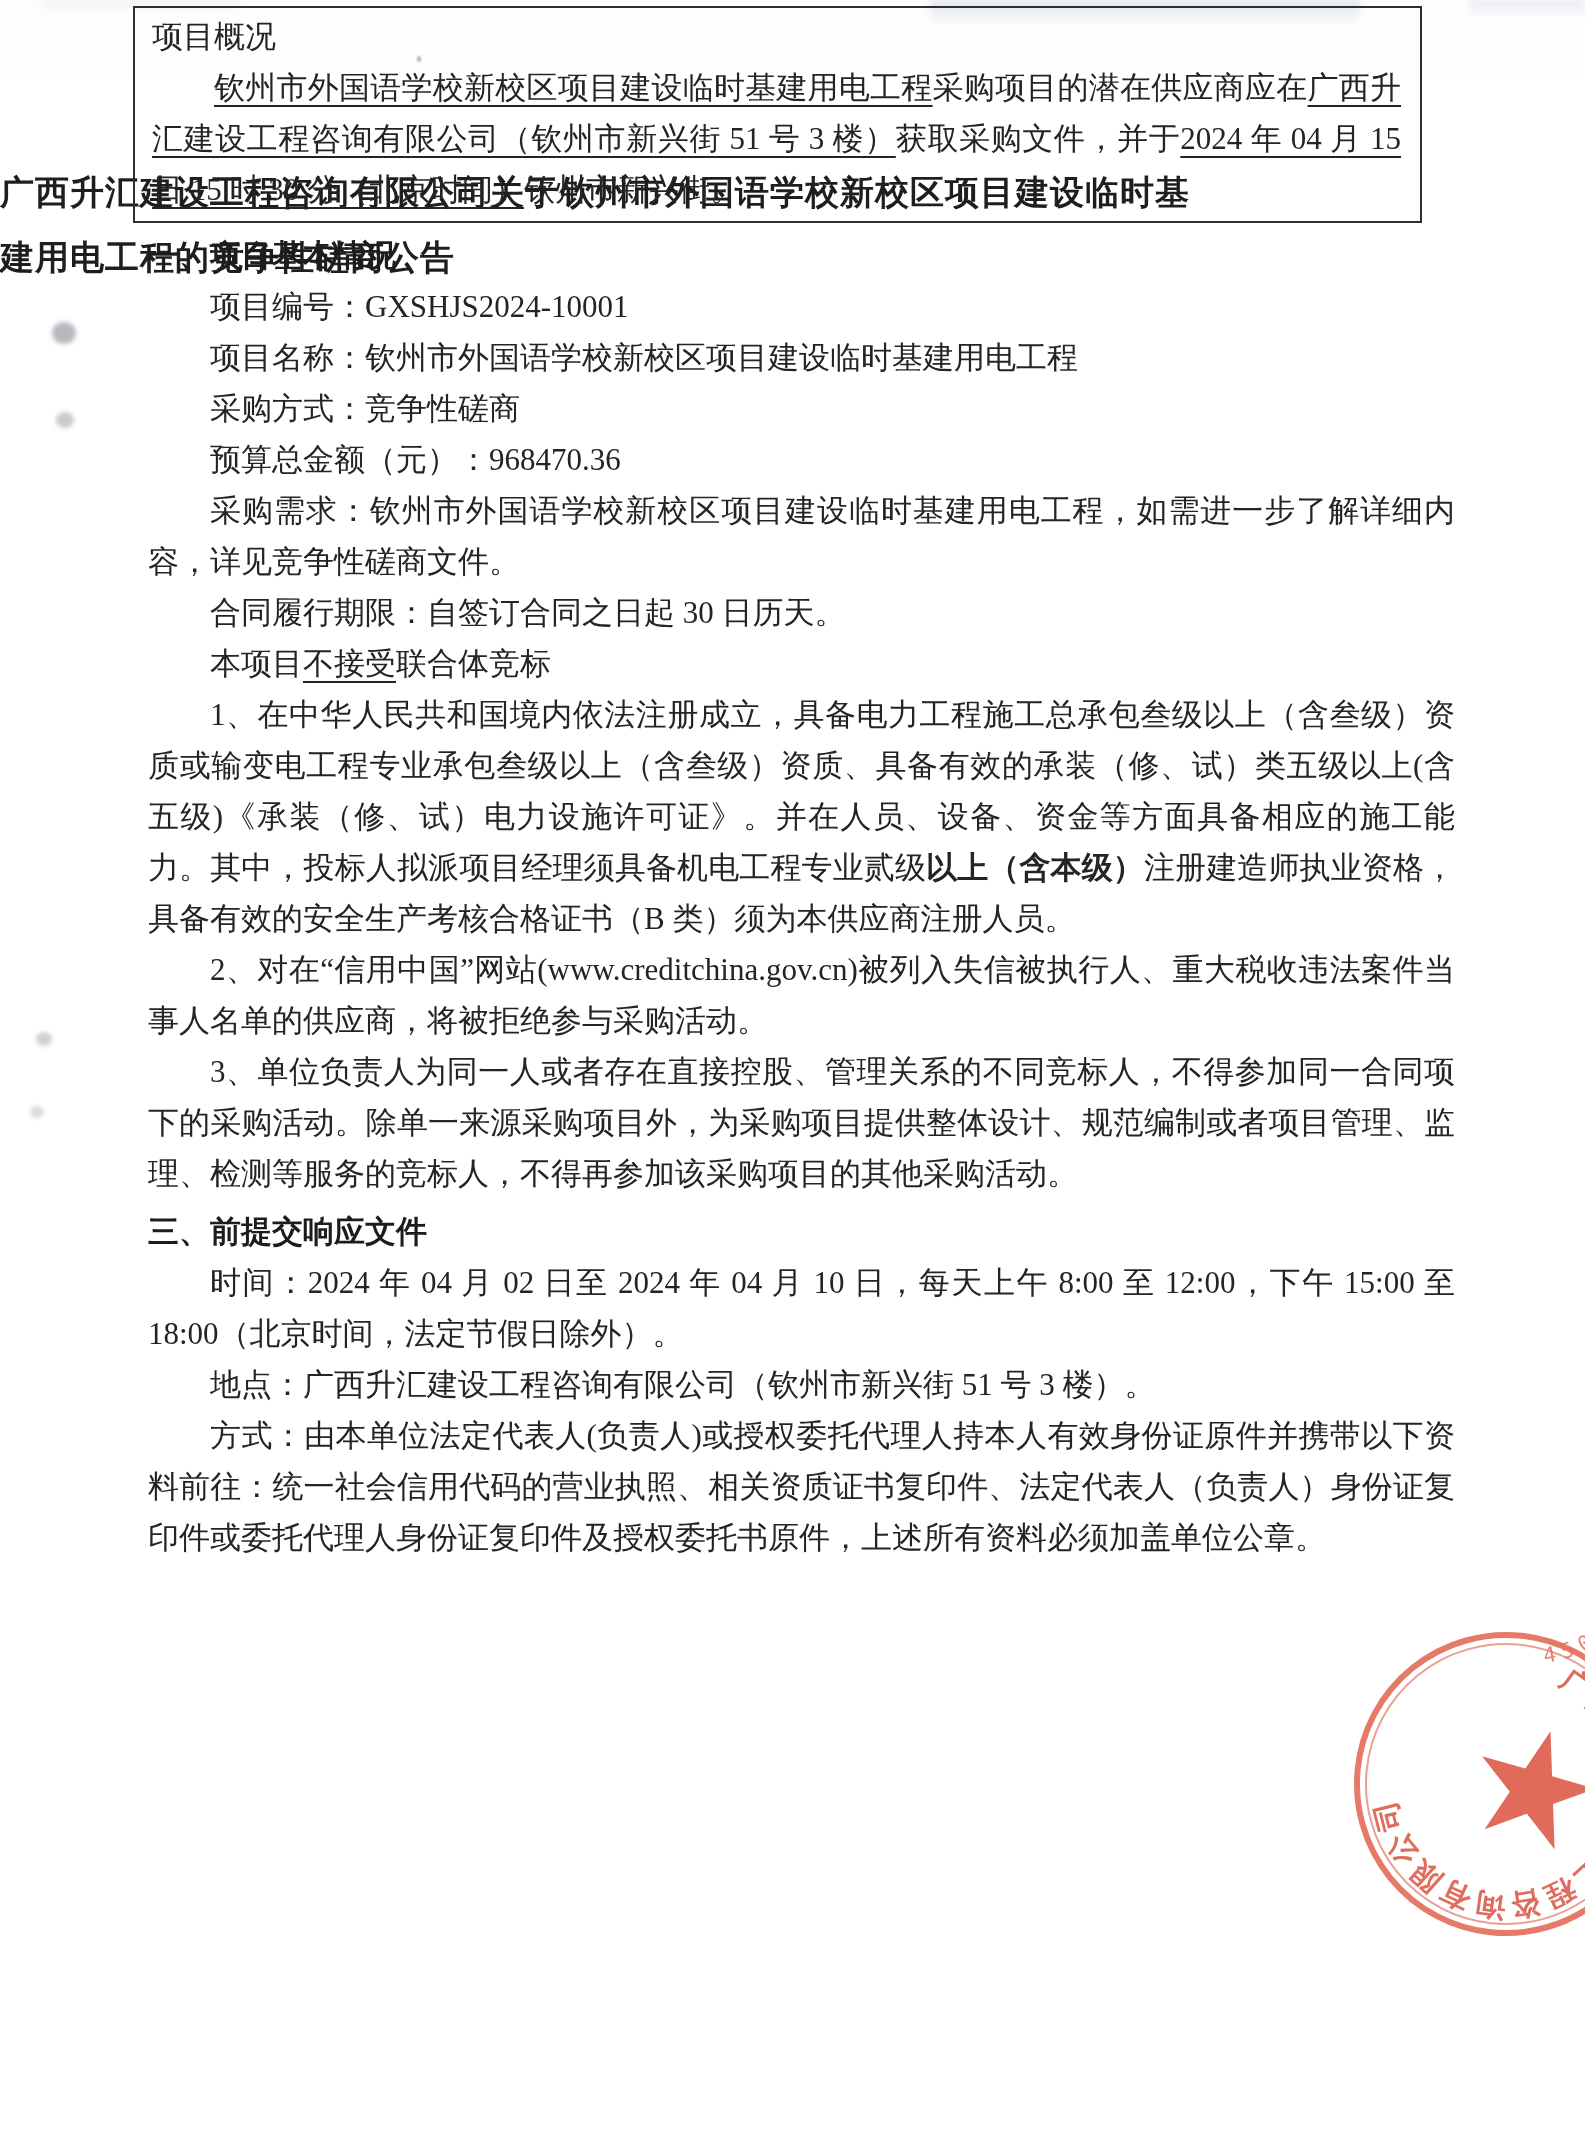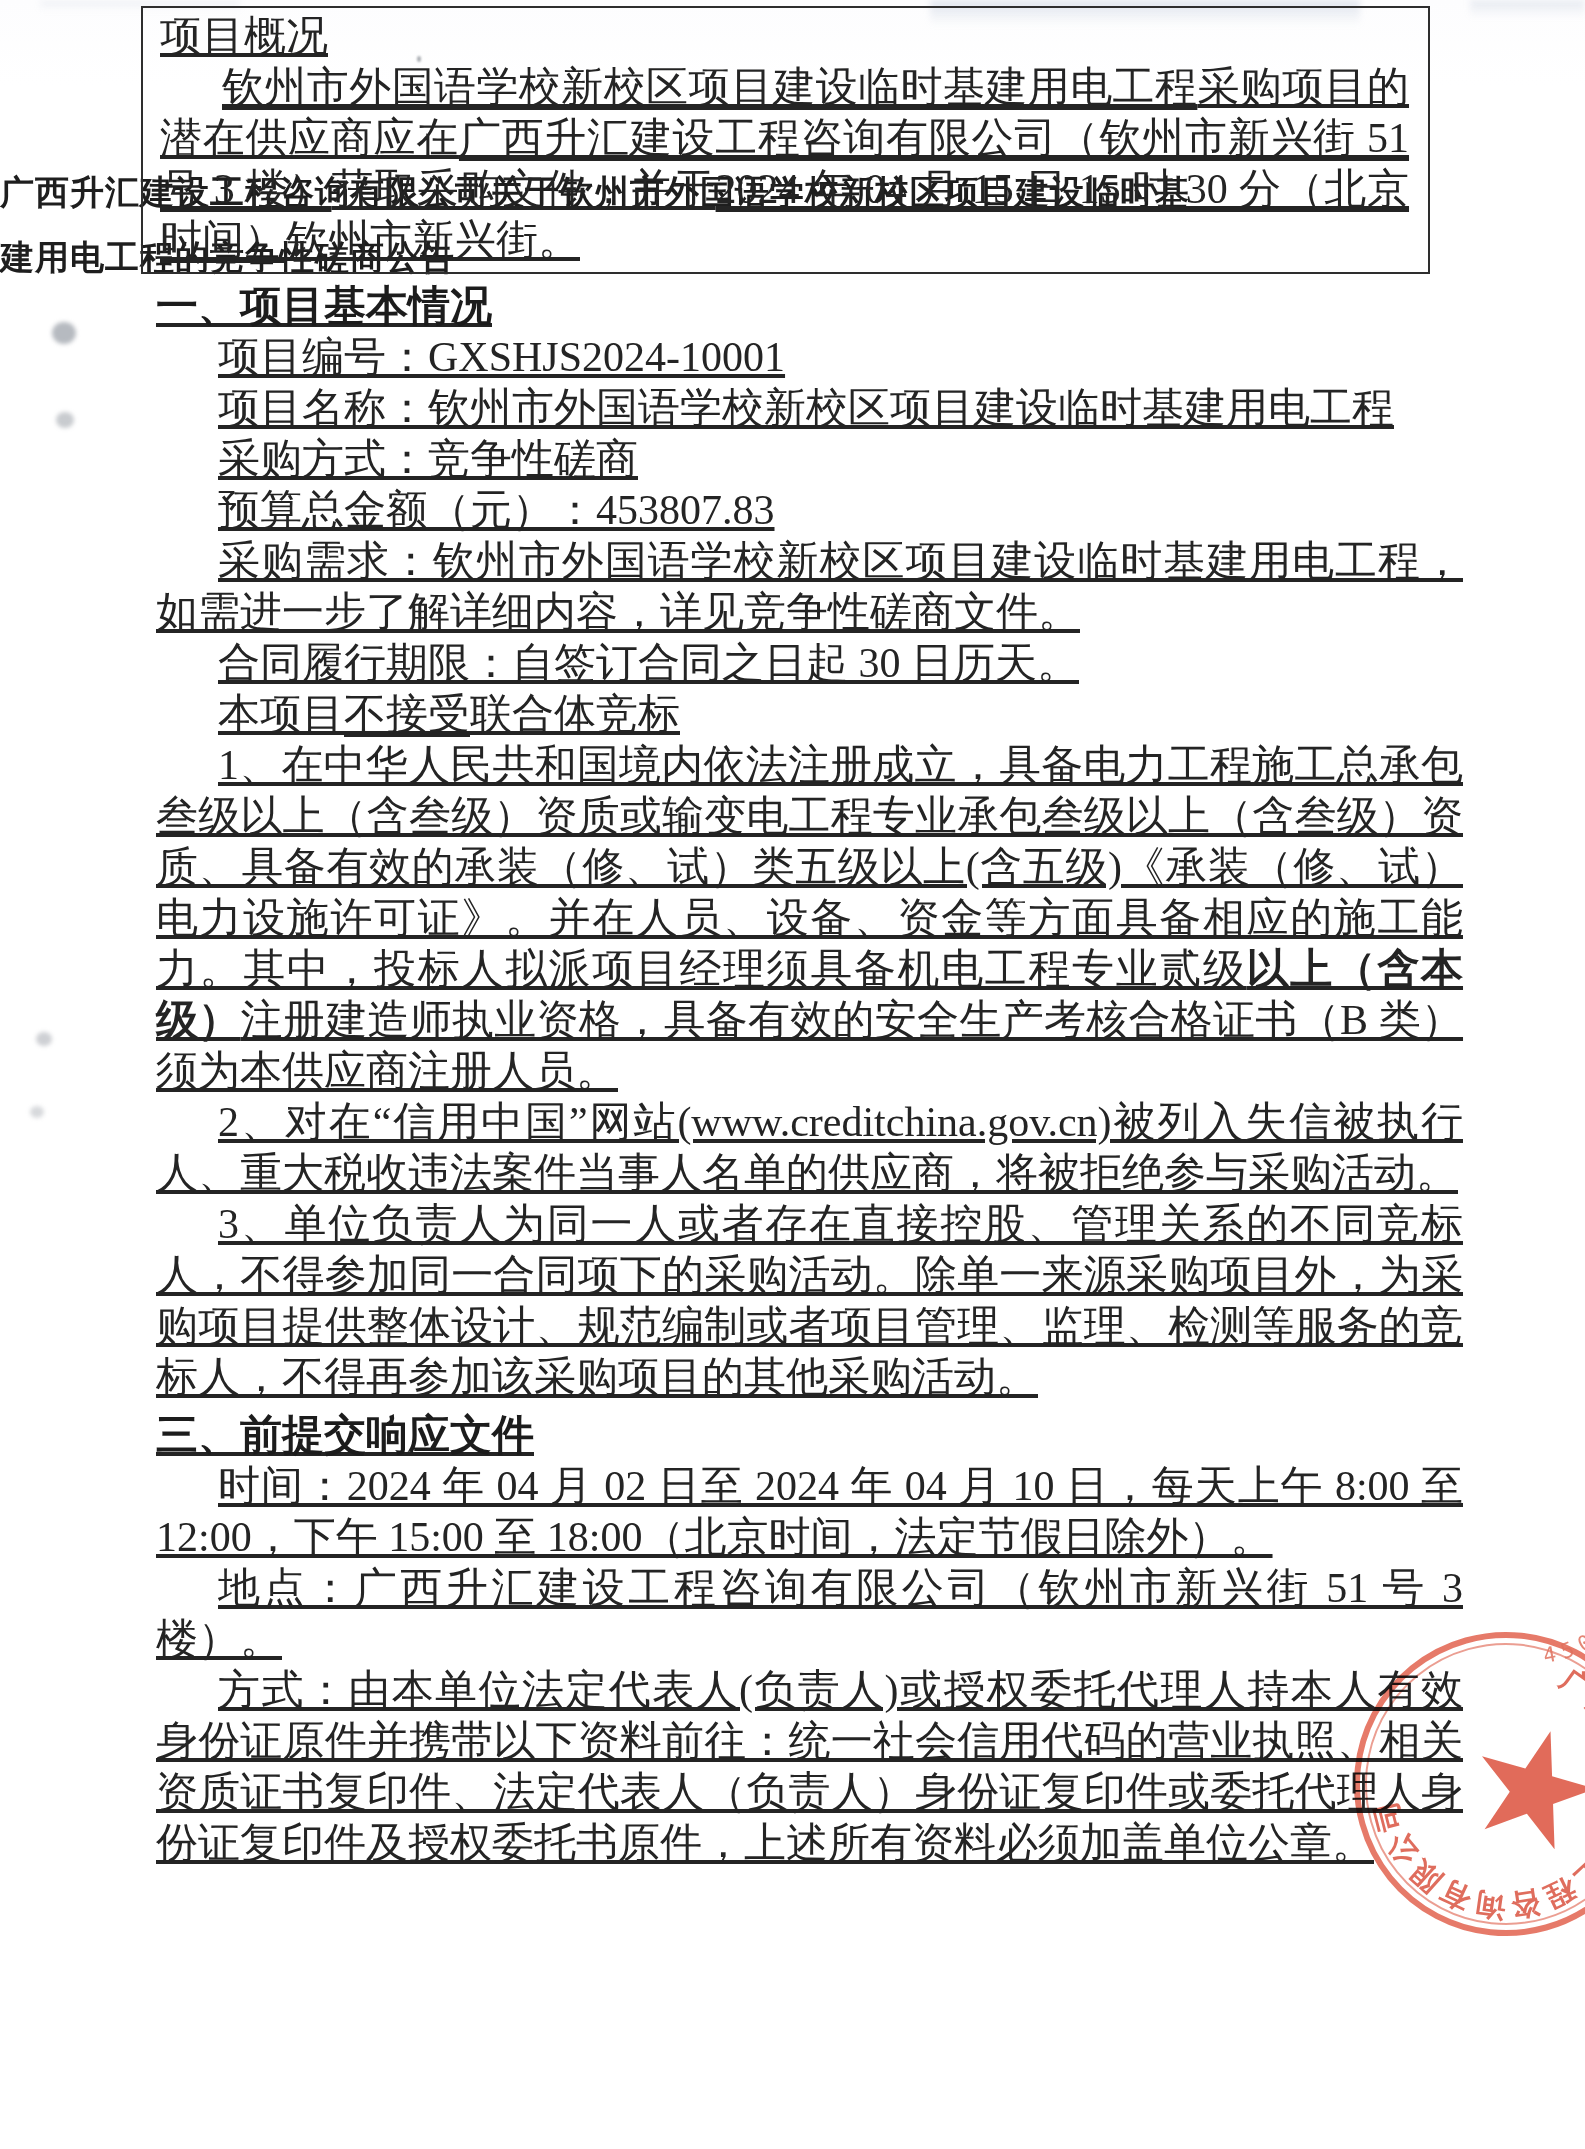--- a/index.html
+++ b/index.html
@@ -17,23 +17,23 @@
   .noise-band{top:0;height:26px;filter:blur(3px);}
   .title{
     padding-top:160px;
     font-size:34px;
     line-height:65px;
     font-weight:bold;
     letter-spacing:1px;
     color:#1e1e1e;
   }
   .doc{
-    position:absolute;left:156px;top:0;width:1307px;
-    font-size:42px;line-height:51px;
-    text-align:justify;text-justify:inter-character;text-decoration:underline;
+    position:absolute;left:148px;top:0;width:1307px;
+    font-size:31px;line-height:51px;
+    text-align:justify;text-justify:inter-character;
   }
   .box{
     box-sizing:border-box;
     margin-left:-15px;
     width:1289px;
     border:2px solid #2e2e2e;
     padding:3px 19px 6px 17px;
     margin-top:6px;
   }
   .para{text-indent:62px;}
@@ -70,21 +70,21 @@
 
     <div class="box">
       <div>项目概况</div>
       <div class="para"><span class="u">钦州市外国语学校新校区项目建设临时基建用电工程</span><span>采购项目的潜在供应商应在</span><span class="u">广西升汇建设工程咨询有限公司（钦州市新兴街 51 号 3 楼）</span><span>获取采购文件，并于</span><span class="u">2024 年 04 月 15 日 15 时 30 分（北京时间）</span><span>钦州市新兴街。</span></div>
     </div>
 
     <div class="h">一、项目基本情况</div>
     <div class="para">项目编号：GXSHJS2024-10001</div>
     <div class="para">项目名称：钦州市外国语学校新校区项目建设临时基建用电工程</div>
     <div class="para">采购方式：竞争性磋商</div>
-    <div class="para">预算总金额（元）：453807.83</div>
+    <div class="para">预算总金额（元）：968470.36</div>
     <div class="para">采购需求：钦州市外国语学校新校区项目建设临时基建用电工程，如需进一步了解详细内容，详见竞争性磋商文件。</div>
     <div class="para">合同履行期限：自签订合同之日起 30 日历天。</div>
     <div class="para"><span>本项目</span><span class="u">不接受</span><span>联合体竞标</span></div>
 
     <div class="para"><span>1、在中华人民共和国境内依法注册成立，具备电力工程施工总承包叁级以上（含叁级）资质或输变电工程专业承包叁级以上（含叁级）资质、具备有效的承装（修、试）类五级以上(含五级)《承装（修、试）电力设施许可证》。并在人员、设备、资金等方面具备相应的施工能力。其中，投标人拟派项目经理须具备机电工程专业贰级</span><span class="b">以上（含本级）</span><span>注册建造师执业资格，具备有效的安全生产考核合格证书（B 类）须为本供应商注册人员。</span></div>
     <div class="para">2、对在“信用中国”网站(www.creditchina.gov.cn)被列入失信被执行人、重大税收违法案件当事人名单的供应商，将被拒绝参与采购活动。</div>
     <div class="para">3、单位负责人为同一人或者存在直接控股、管理关系的不同竞标人，不得参加同一合同项下的采购活动。除单一来源采购项目外，为采购项目提供整体设计、规范编制或者项目管理、监理、检测等服务的竞标人，不得再参加该采购项目的其他采购活动。</div>
 
     <div class="h">三、前提交响应文件</div>
     <div class="para">时间：2024 年 04 月 02 日至 2024 年 04 月 10 日，每天上午 8:00 至 12:00，下午 15:00 至 18:00（北京时间，法定节假日除外）。</div>

